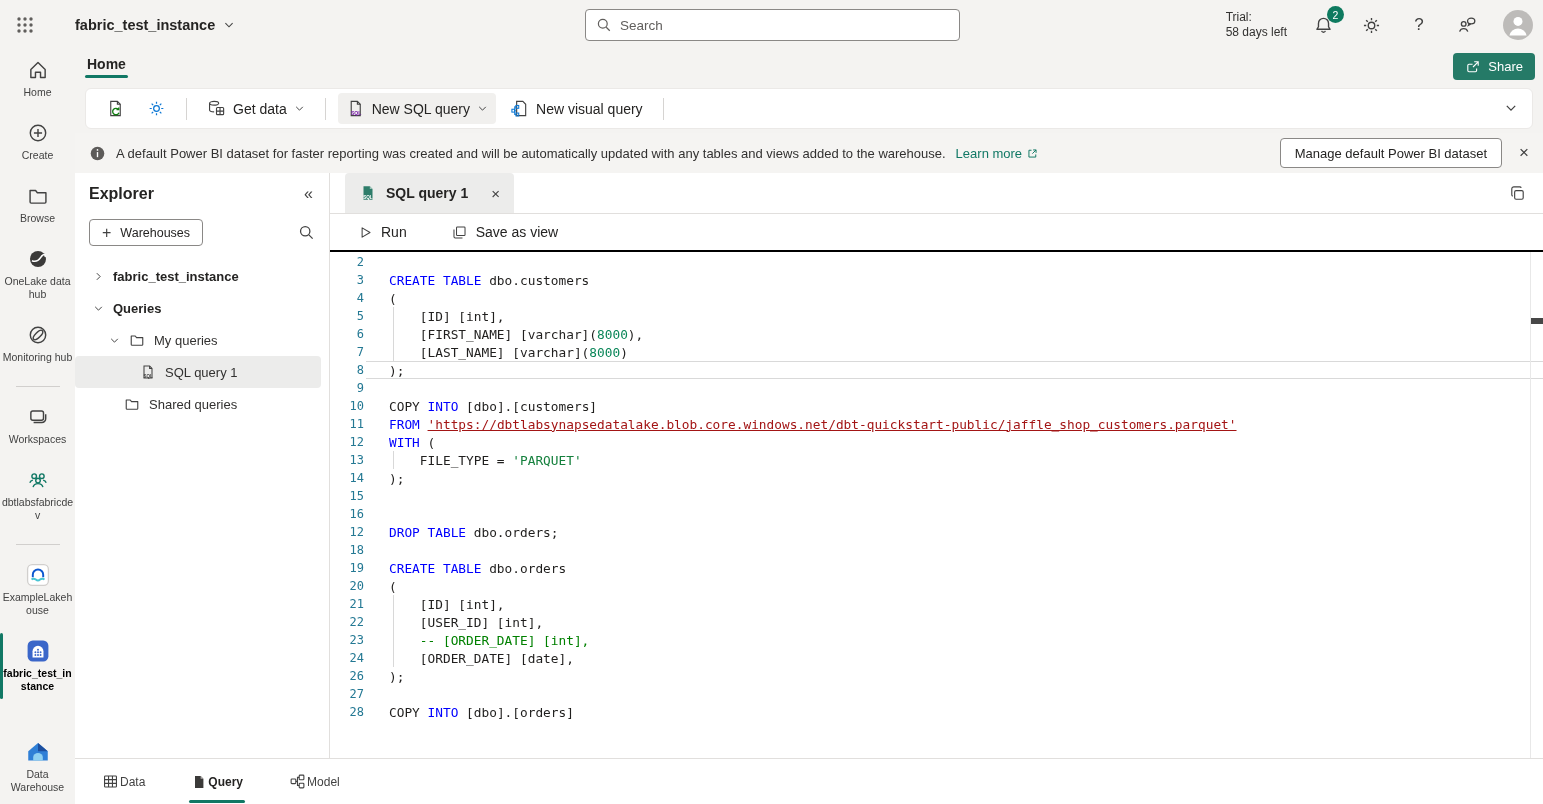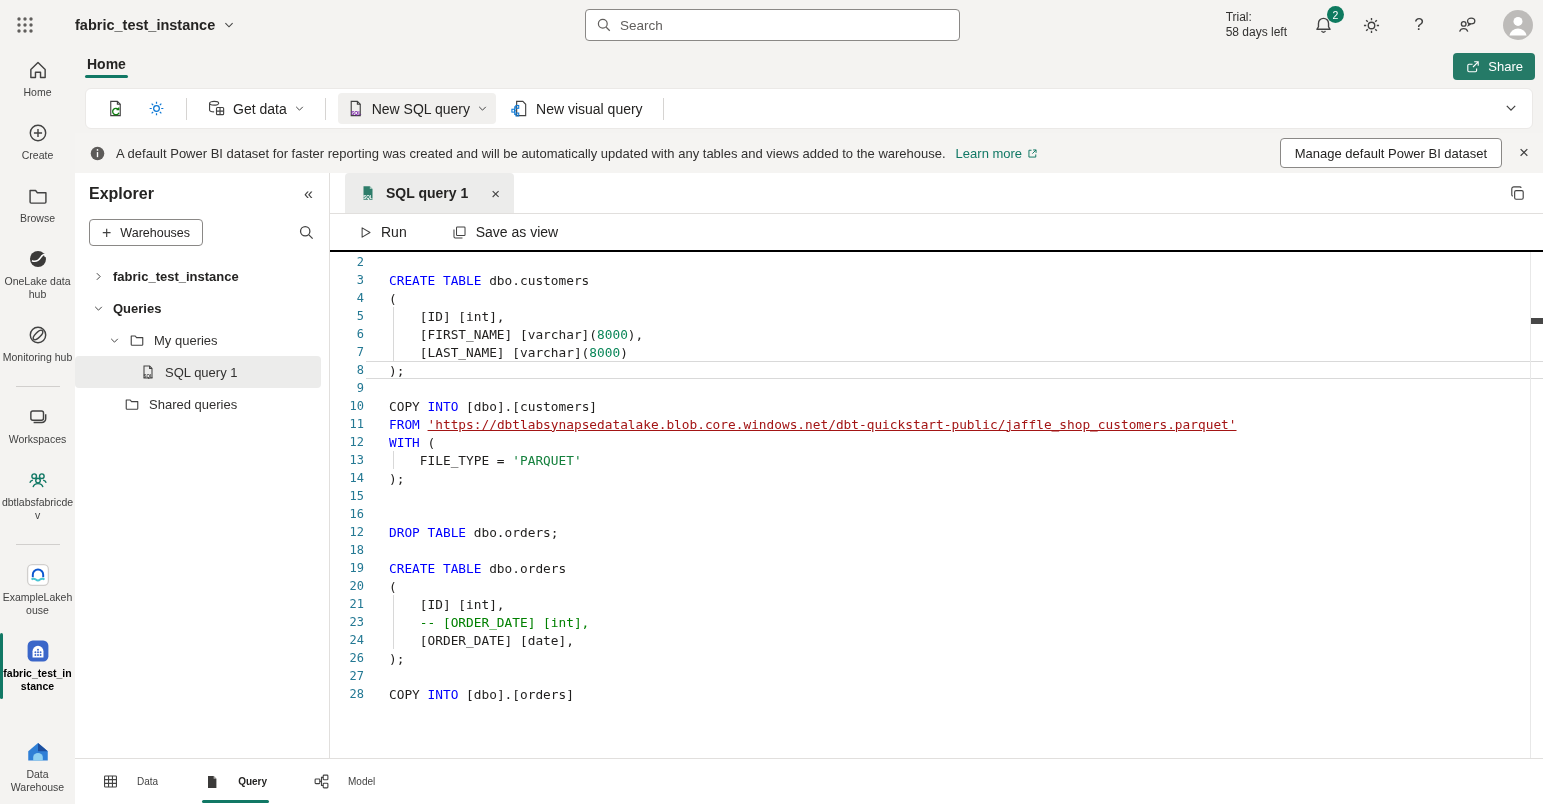--- a/index.html
+++ b/index.html
@@ -89,21 +89,21 @@
   .seg-pl { color:#201f1e; }
   .seg-num { color:#098658; }
   .seg-str { color:#15803d; }
   .seg-link { color:#a31515; text-decoration:underline; cursor:pointer; }
   .seg-cm { color:#008000; }
   .scroll-strip { position:absolute; right:0; top:0; bottom:0; width:13px; border-left:1px solid #e8e8e8; }
   .scroll-thumb { position:absolute; left:0; right:0; top:66px; height:6px; background:#474747; }
 
   
   .footer { position:absolute; left:75px; bottom:0; width:1468px; height:46px; background:#fff; border-top:1px solid #e1dfdd; display:flex; align-items:stretch; padding-left:25px; gap:42px; }
-  .foot-tab { position:relative; display:flex; align-items:center; gap:18px; font-size:10px; color:#424242; cursor:pointer; padding:0 2px; }
+  .foot-tab { position:relative; display:flex; align-items:center; gap:1px; font-size:12px; color:#424242; cursor:pointer; padding:0 2px; }
   .foot-tab.active { font-weight:700; color:#252423; }
   .foot-tab.active::after { content:""; position:absolute; left:0; right:0; bottom:1px; height:3px; border-radius:2px; background:var(--accent); }
 
   :root { --accent:#117865; }
 </style>
 </head>
 <body>
 
 <div class="top-bar">
   <div class="waffle-btn">
@@ -600,20 +600,24 @@
         </div>
         <div class="code-row">
           <span class="gutter">20</span>
           <span class="code-text"><span class="seg-pl">(</span></span>
         </div>
         <div class="code-row indent">
           <span class="gutter">21</span>
           <span class="code-text"><span class="seg-pl">    [ID] [int],</span></span>
         </div>
         <div class="code-row indent">
+          <span class="gutter">22</span>
+          <span class="code-text"><span class="seg-pl">    [USER_ID] [int],</span></span>
+        </div>
+        <div class="code-row indent">
           <span class="gutter">23</span>
           <span class="code-text"><span class="seg-pl">    </span><span class="seg-cm">-- [ORDER_DATE] [int],</span></span>
         </div>
         <div class="code-row indent">
           <span class="gutter">24</span>
           <span class="code-text"><span class="seg-pl">    [ORDER_DATE] [date],</span></span>
         </div>
         <div class="code-row">
           <span class="gutter">26</span>
           <span class="code-text"><span class="seg-pl">);</span></span>

